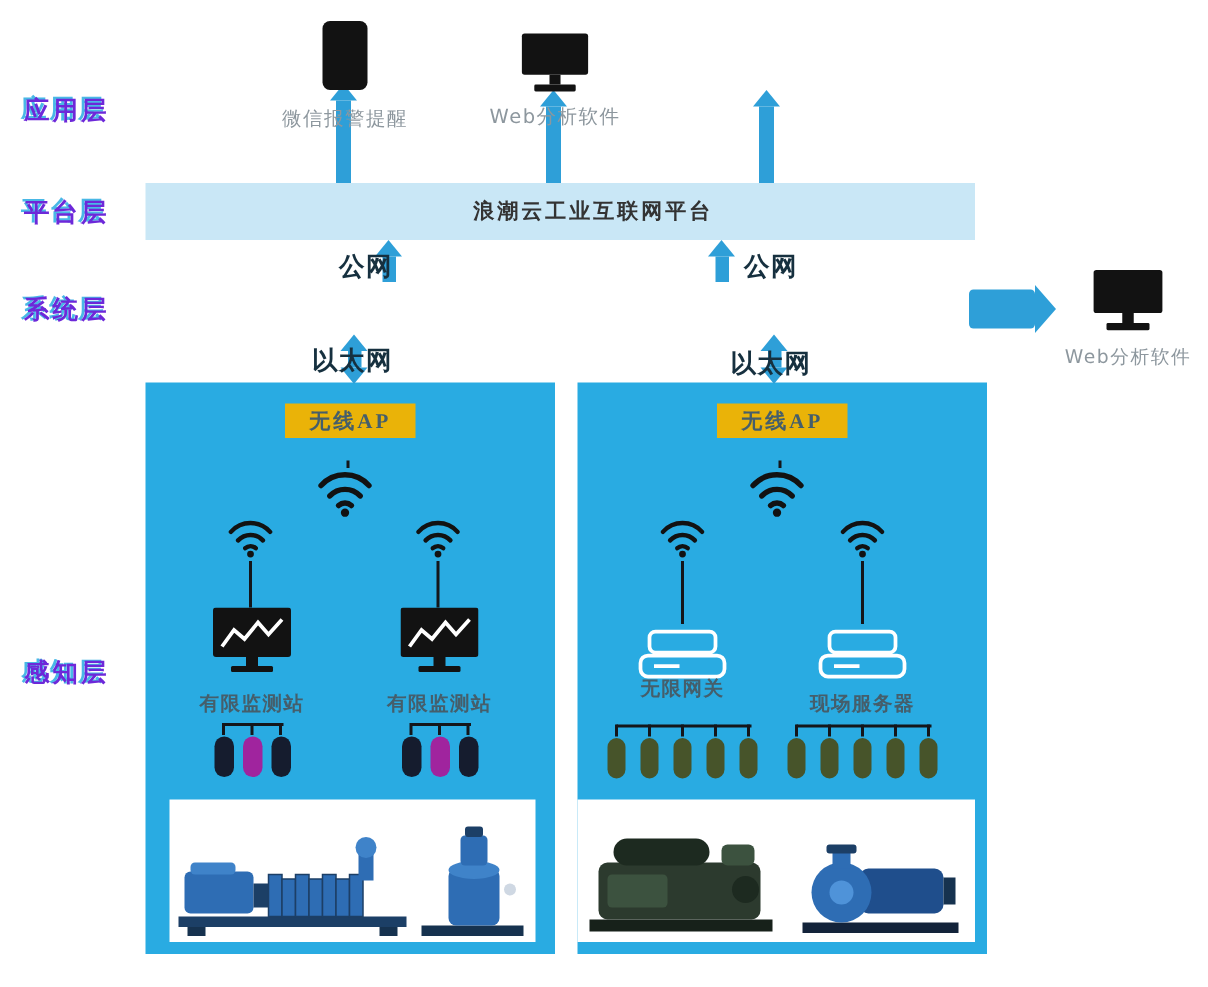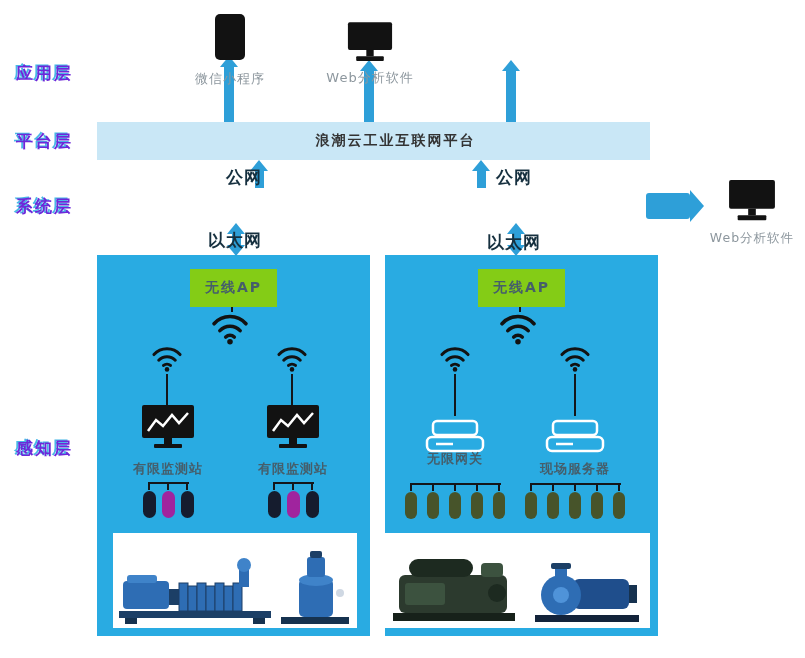--- a/index.html
+++ b/index.html
@@ -27,22 +27,22 @@
     z-index:3; letter-spacing:1px; white-space:nowrap; }
 
   .harrow { position:absolute; display:flex; align-items:center; z-index:2; }
   .harrow .body { width:44px; height:26px; background:var(--arrow); border-radius:3px; }
   .harrow .tri-right { width:0; height:0; border-top:16px solid transparent; border-bottom:16px solid transparent; border-left:14px solid var(--arrow); }
 
   .side-client { position:absolute; display:flex; flex-direction:column; align-items:center; width:100px; }
   .side-client .app-label { margin-top:7px; font-size:12.5px; }
 
   .zone { position:absolute; width:273px; height:381px; background:var(--zone); }
-  .ap-box { position:absolute; width:87px; height:38px; background:#84cc16; display:flex; align-items:center;
-    justify-content:center; font-size:14px; font-weight:bold; color:var(--zone_text); letter-spacing:2px; }
+  .ap-box { position:absolute; width:87px; height:23px; background:#eab308; display:flex; align-items:center;
+    justify-content:center; font-size:14px; font-weight:bold; color:var(--zone_text); letter-spacing:2px;font-family:Liberation Serif, serif; }
   .line-v { position:absolute; width:2px; background:#14161a; }
   .zone-label { position:absolute; width:90px; text-align:center; font-size:13px; color:var(--zone_text);
     font-weight:600; letter-spacing:1px; white-space:nowrap; }
   .hline { position:absolute; height:2px; background:#14161a; }
   .tick { position:absolute; width:2px; height:8px; background:#14161a; }
   .capsule { position:absolute; width:13px; height:27px; border-radius:7px; }
   .cap-dark { background:var(--sensor_dark); }
   .cap-purple { background:var(--sensor_purple); }
   .cap-green { background:var(--sensor_green); width:12px; }
   .photo { position:absolute; background:#fff; }
@@ -66,21 +66,21 @@
       <div class="tri-up"></div>
       <div class="stem"></div>
     </div>
   <div class="varrow appbar" style="left:502px; top:60px; height:62px;">
       <div class="tri-up"></div>
       <div class="stem"></div>
     </div>
 
   <div class="app" style="left:170px; top:14px; width:120px;">
     <div class="phone"></div>
-    <div class="app-label" style="margin-top:10px;">微信小程序</div>
+    <div class="app-label" style="margin-top:10px;">微信报警提醒</div>
   </div>
   <div class="app" style="left:312px; top:22px; width:116px;">
     <span class="iconwrap">
       <svg width="46" height="42" viewBox="0 0 50 45">
           <rect x="1" y="0" width="48" height="30" rx="2" fill="#121212"></rect>
           <rect x="21" y="30" width="8" height="7" fill="#121212"></rect>
           <rect x="10" y="37" width="30" height="5" rx="1" fill="#121212"></rect>
         </svg>
     </span>
     <div class="app-label" style="margin-top:5px;">Web分析软件</div>

